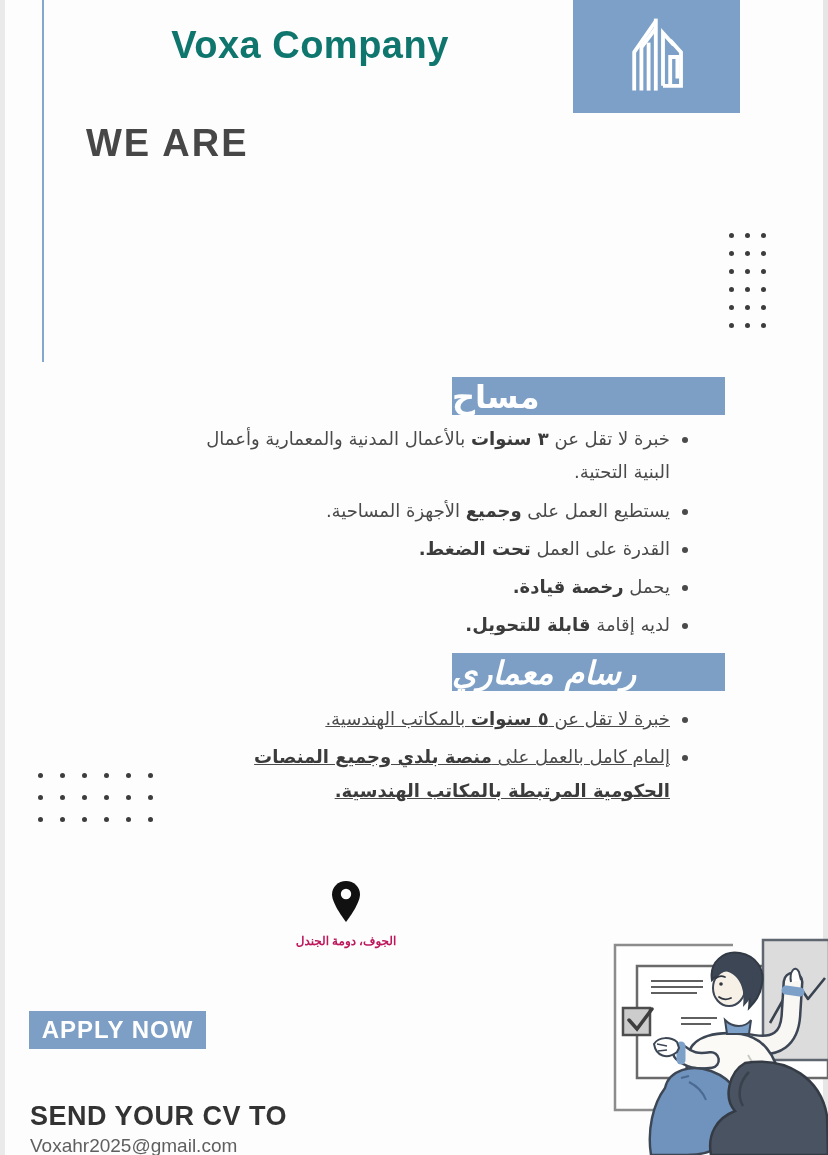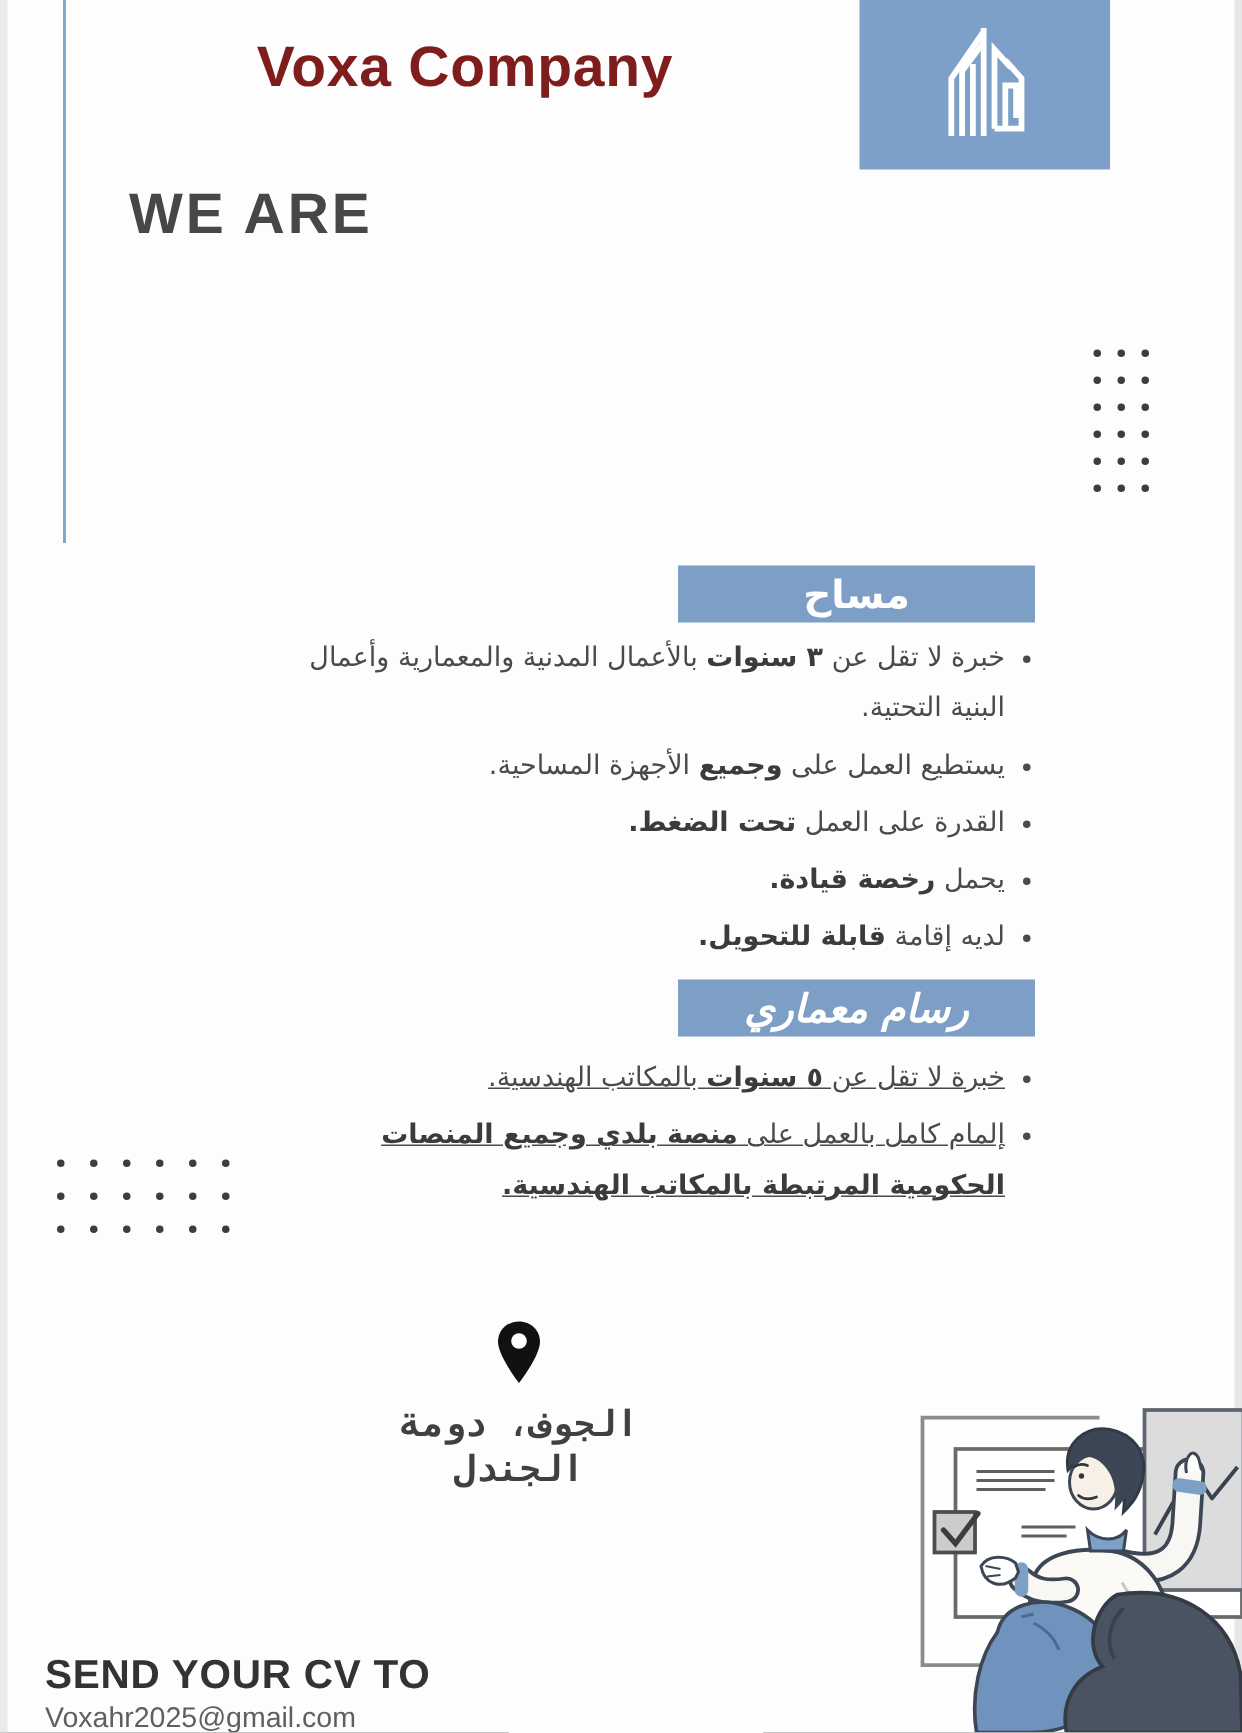--- a/index.html
+++ b/index.html
@@ -9,56 +9,56 @@
     font-family:"Liberation Sans", sans-serif;
   }
   .edge{position:absolute;top:0;bottom:0;width:5px;background:#eaeaea;}
   .edge.left{left:0;}
   .edge.right{right:0;background:#e6e6e6;}
 
   .accent-line{position:absolute;left:42px;top:0;width:2px;height:362px;background:#85a7cb;}
 
   .company-name{
     position:absolute;left:100px;top:24px;width:420px;text-align:center;
-    font-size:38px;font-weight:bold;letter-spacing:.5px;color:#7f1d1d;
+    font-size:38px;font-weight:bold;letter-spacing:.5px;color:#0f766e;
   }
   .logo-box{position:absolute;left:573px;top:0;width:167px;height:113px;background:#7da0c8;
     display:flex;align-items:center;justify-content:center;}
 
   .headline{position:absolute;left:86px;top:124px;color:#474747;line-height:1;}
   .headline .l1{font-size:38px;font-weight:bold;letter-spacing:2px;}
   .headline .l2{font-size:84px;font-weight:bold;letter-spacing:2px;margin-top:6px;}
 
   .dots{position:absolute;display:grid;}
   .dots i{width:5px;height:5px;border-radius:50%;background:#3d3d3d;display:block;}
   .dots.tr{left:729px;top:233px;grid-gap:13px 11px;}
   .dots.bl{left:38px;top:773px;grid-gap:17px 17px;}
 
   .section-bar{
-    position:absolute;left:452px;width:238px;height:38px;background:#7d9fc6;
-    color:#fff;text-align:center;font-weight:bold;font-size:26px;line-height:40px;
+    position:absolute;left:452px;width:273px;height:38px;background:#7d9fc6;
+    color:#fff;text-align:left;font-weight:bold;font-size:32px;line-height:40px;
     font-family:"DejaVu Sans", sans-serif;
   }
   .bar1{top:377px;}
   .bar2{top:653px;font-style:italic;}
 
   .bullets{
     position:absolute;right:138px;width:470px;margin:0;padding:0 20px 0 0;
     direction:rtl;text-align:right;list-style:disc;
     font-family:"DejaVu Sans", sans-serif;font-size:18px;color:#4a4a4a;line-height:1.85;
   }
   .bullets li{margin-bottom:5px;}
   .bullets b{color:#3b3b3b;}
   .list1{top:422px;}
   .list2{top:702px;text-decoration:underline;}
 
   .location{position:absolute;left:240px;top:880px;width:212px;text-align:center;}
   .location .label{
-    margin-top:6px;font-family:Liberation Mono, monospace;
-    font-size:24px;font-weight:bold;color:#404040;direction:rtl;
+    margin-top:6px;font-family:Liberation Serif, serif;
+    font-size:12px;font-weight:bold;color:#be185d;direction:rtl;
   }
 
   .apply-btn{
     position:absolute;left:29px;top:1011px;width:177px;height:38px;background:#7d9fc6;
     color:#fff;border:none;font-family:"Liberation Sans", sans-serif;
     font-size:24px;font-weight:bold;letter-spacing:1px;text-align:center;line-height:38px;
     cursor:pointer;padding:0;
   }
   .send-cv{position:absolute;left:30px;top:1101px;}
   .send-cv .t1{font-size:27px;font-weight:bold;letter-spacing:.5px;color:#333333;}
@@ -152,20 +152,21 @@
     </ul>
 
   <div class="location">
     <svg width="30" height="44" viewBox="0 0 30 44">
       <path d="M15 1 C7 1 1 7 1 14.5 C1 24 15 42 15 42 C15 42 29 24 29 14.5 C29 7 23 1 15 1 Z" fill="#111111"></path>
       <circle cx="15" cy="14" r="5.2" fill="#ffffff"></circle>
     </svg>
     <div class="label">الجوف، دومة الجندل</div>
   </div>
 
+  <button class="apply-btn">APPLY NOW</button>
 
   <div class="send-cv">
     <div class="t1">SEND YOUR CV TO</div>
     <div class="t2">Voxahr2025@gmail.com</div>
   </div>
 
   <svg class="illustration" viewBox="0 0 235 235">
 
     <path d="M140 25 L22 25 L22 190 L95 190" fill="#fefefe" stroke="#8c8c8c" stroke-width="2.5"></path>
 

